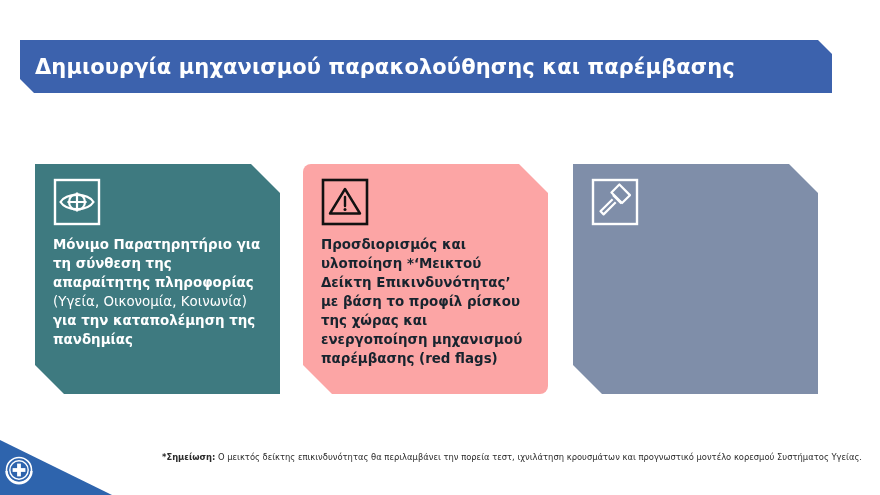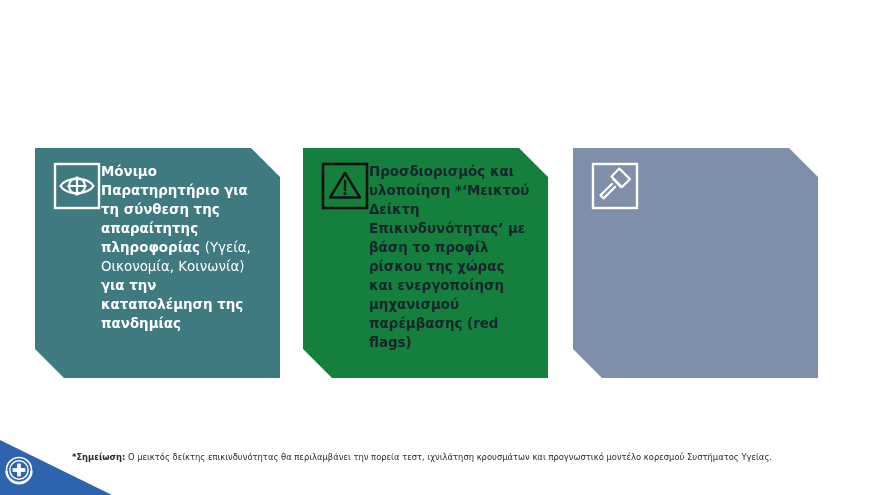--- a/index.html
+++ b/index.html
@@ -26,29 +26,29 @@
     font-weight:bold;
     letter-spacing:0.1px;
     padding-left:15px;
     white-space:nowrap;
   }
 
   
   .cards { position:absolute; left:0; top:148px; width:880px; height:232px; }
 
   .card {
-    position:absolute; top:0;
+    position:absolute; top:16px;
     width:245px; height:230px;
     -webkit-clip-path: polygon(0 0, 216px 0, 245px 29px, 245px 230px, 29px 230px, 0 201px);
     clip-path: polygon(0 0, 216px 0, 245px 29px, 245px 230px, 29px 230px, 0 201px);
     padding:14px 16px 10px 18px;
-    display:flex; 
+    display:flex; flex-direction:column;
   }
   .card-1 { left:35px;  background:#3e7a80; }
-  .card-2 { left:303px; background:#15803d; }
+  .card-2 { left:303px; background:#fca5a5;border-radius:8px; }
   .card-3 { left:573px; background:#7f8ea9; }
 
   .card-icon { width:48px; height:48px; flex:0 0 auto; margin-bottom:9px; }
   .card-icon svg { display:block; width:48px; height:48px; }
 
   .card-body {
     font-size:13.4px;
     line-height:1.42;
     font-weight:bold;
   }
@@ -57,35 +57,39 @@
   .card-3 .card-body { color:#ffffff; }
   .card-body .reg { font-weight:normal; }
 
   
   .footnote {
     position:absolute; left:72px; top:452px;
     width:790px;
     font-size:8.4px;
     line-height:1.35;
     color:#2b2b2b;
+    text-align:right;
   }
   .footnote .fn-label { font-weight:bold; }
 
   
   .corner-logo {
     position:absolute; left:0; bottom:0;
     width:112px; height:55px;
   }
   .corner-logo svg { display:block; width:112px; height:55px; }
 </style>
 </head>
 <body>
 
 <div class="slide">
 
+  <div class="title-banner">
+    <div class="title-text">Δημιουργία μηχανισμού παρακολούθησης και παρέμβασης</div>
+  </div>
 
   <div class="cards">
 
     <div class="card card-1">
       <div class="card-icon">
         <svg viewBox="0 0 48 48" xmlns="http://www.w3.org/2000/svg">
           <rect x="2" y="2" width="44" height="44" fill="none" stroke="#ffffff" stroke-width="2.4"></rect>
           <path d="M7.5 24 C13.5 14.5, 34.5 14.5, 40.5 24 C34.5 33.5, 13.5 33.5, 7.5 24 Z" fill="none" stroke="#ffffff" stroke-width="2.2"></path>
           <circle cx="24" cy="24" r="8" fill="none" stroke="#ffffff" stroke-width="2.2"></circle>
           <line x1="24" y1="14.4" x2="24" y2="33.6" stroke="#ffffff" stroke-width="2.2"></line>

